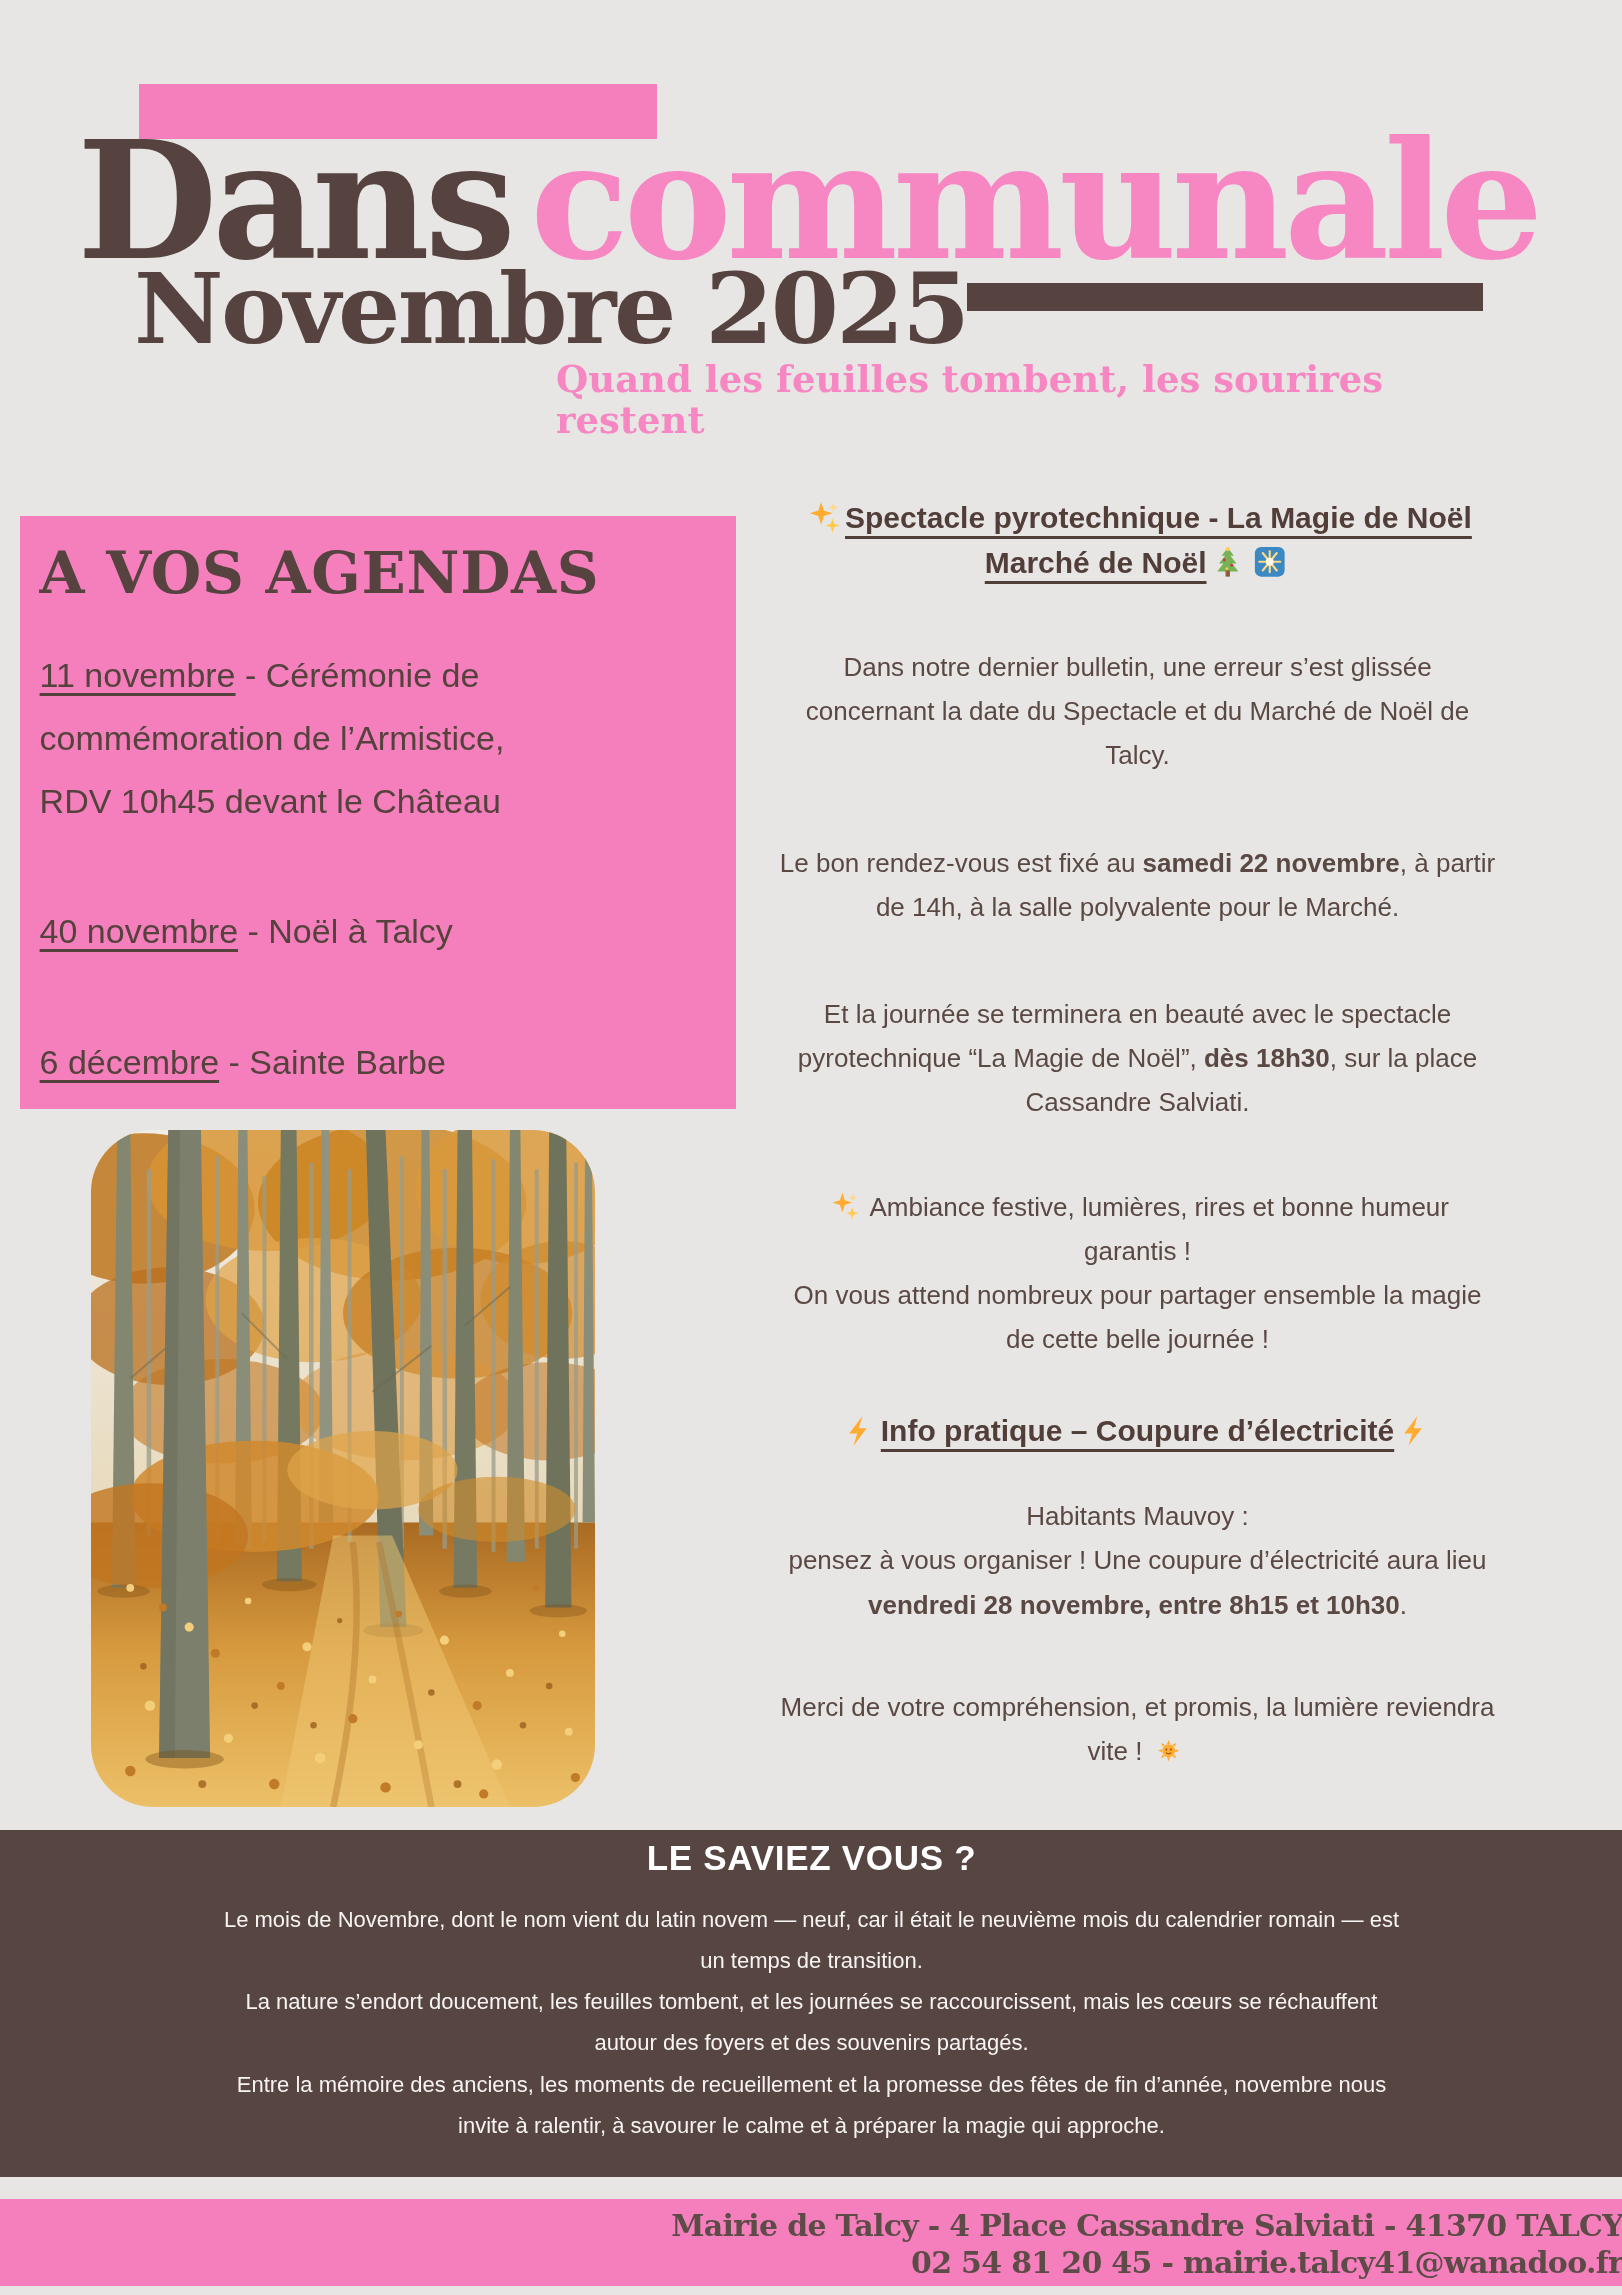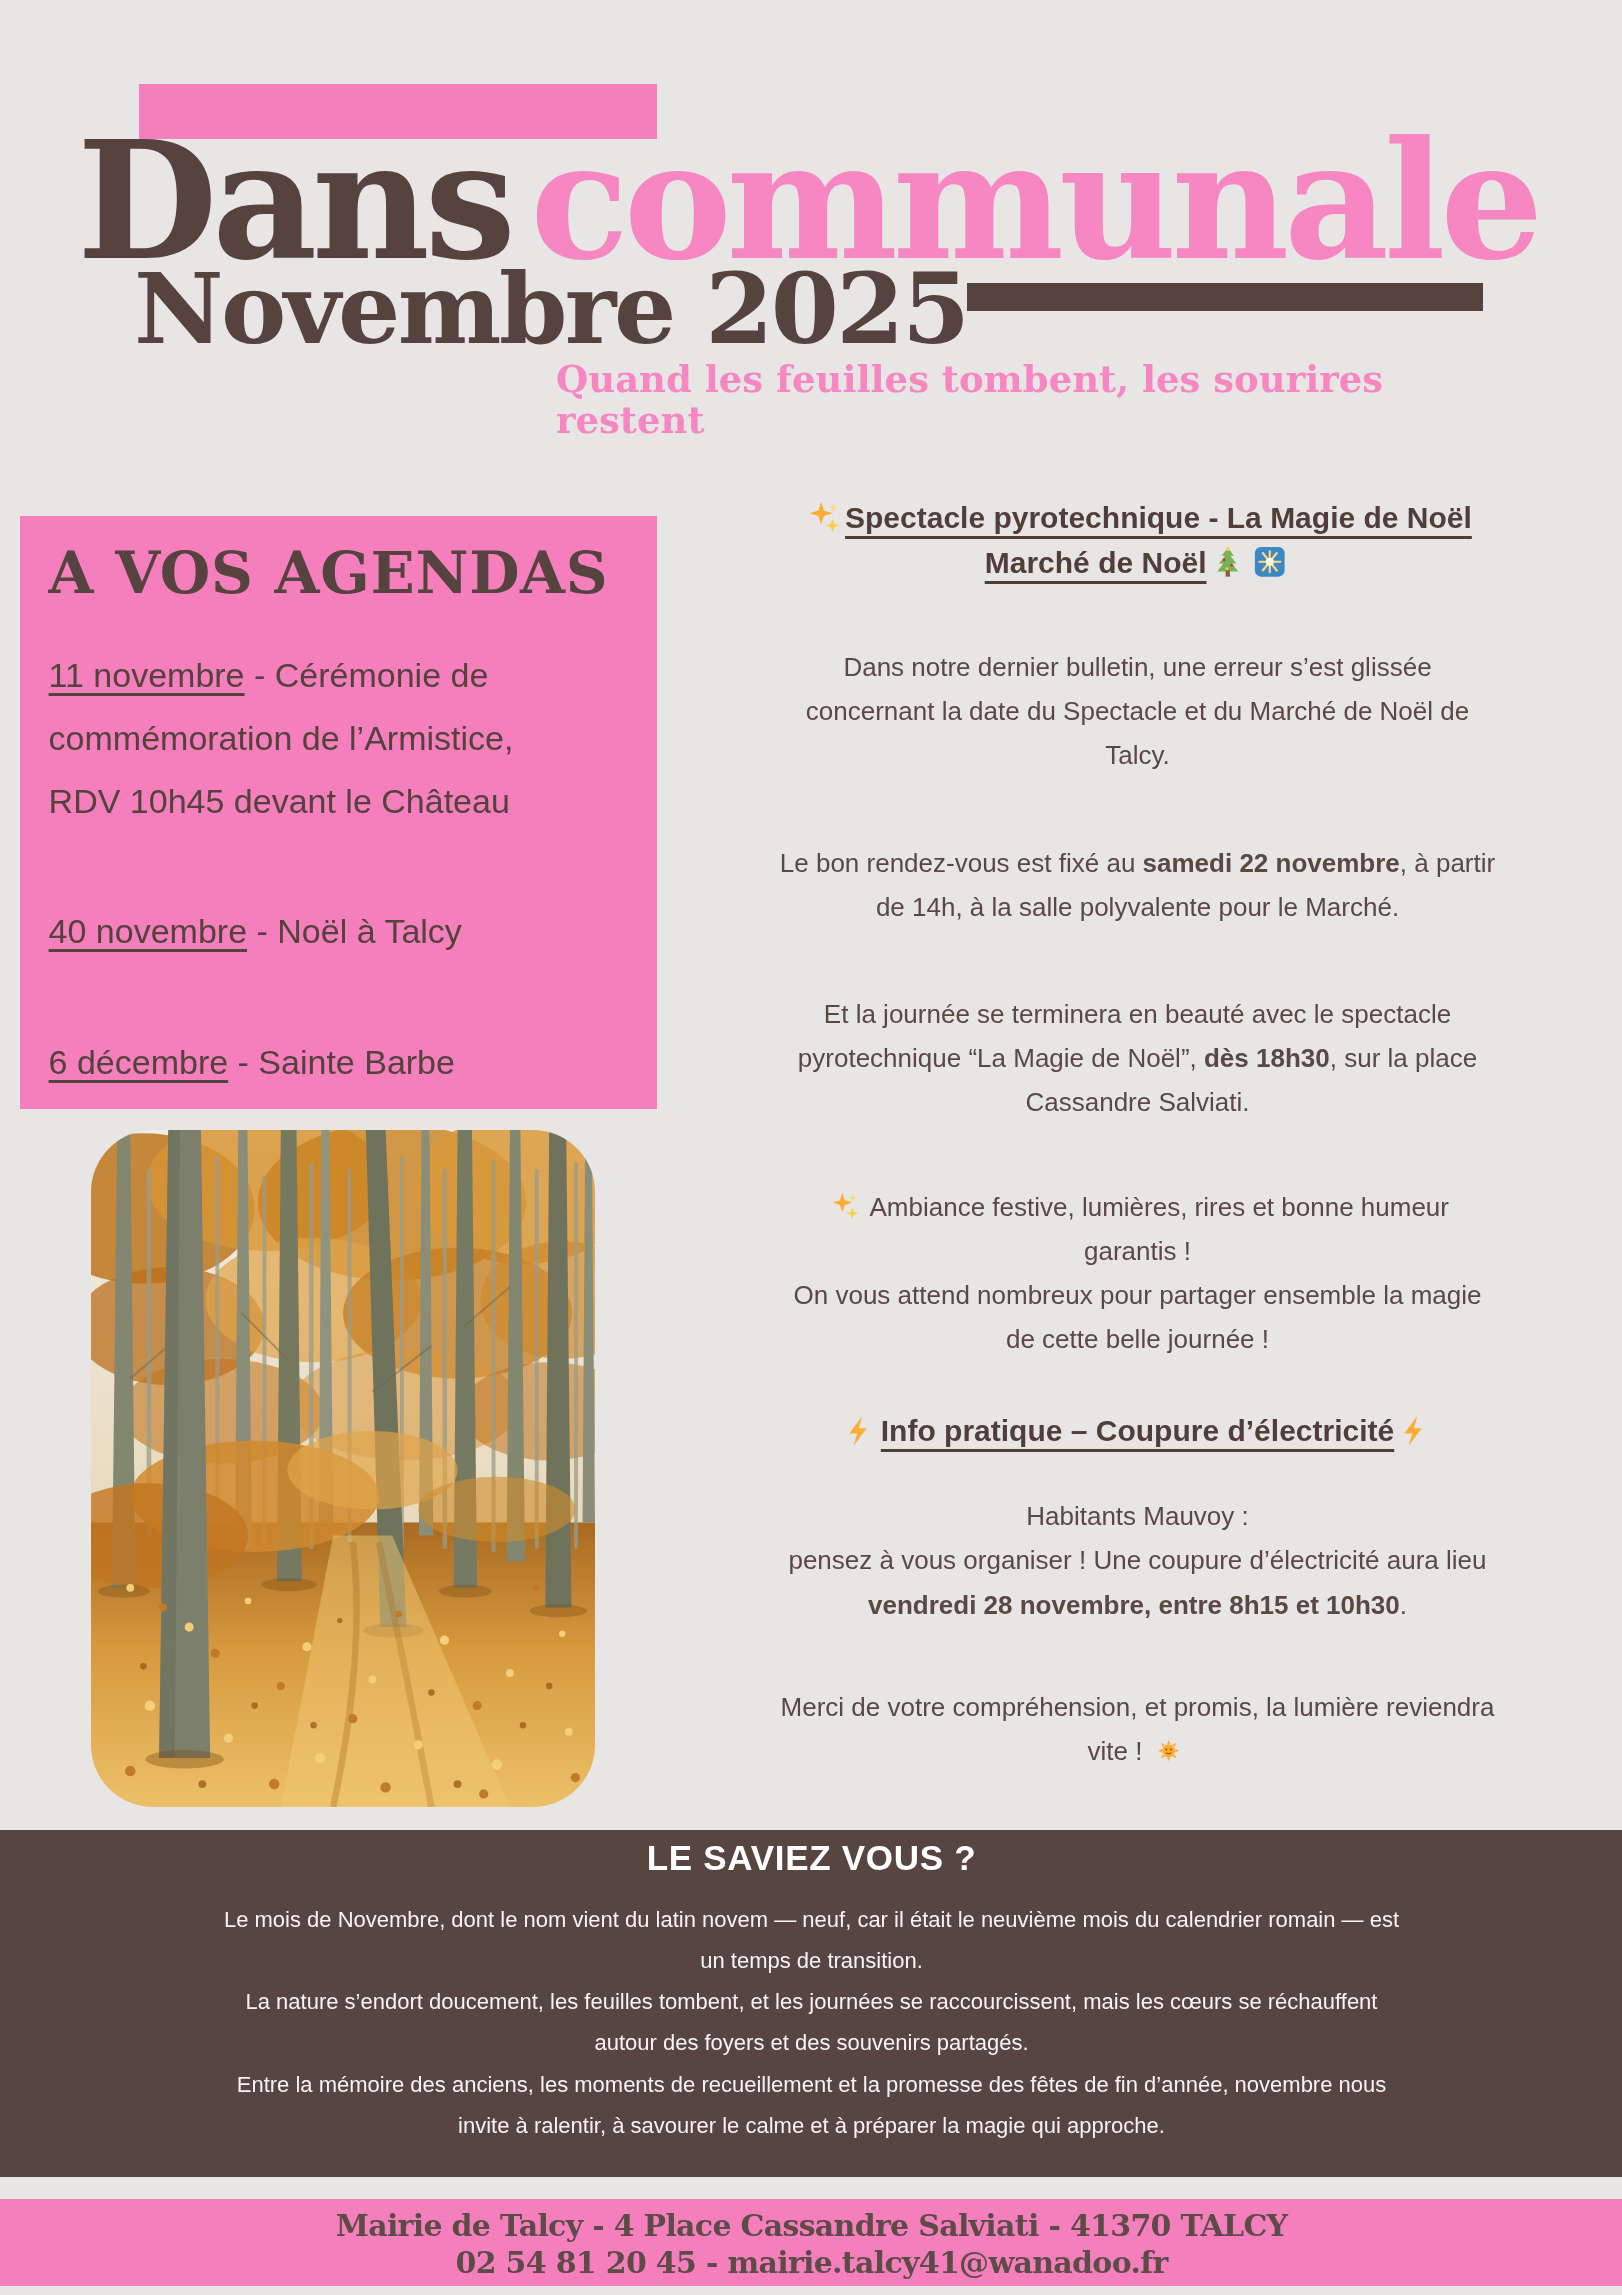--- a/index.html
+++ b/index.html
@@ -13,22 +13,22 @@
   
   .bar-top{position:absolute;left:139px;top:84px;width:518px;height:55px;background:var(--pink)}
   .title{position:absolute;left:77px;top:116px;font:700 162px/1.05 "DejaVu Serif",serif;letter-spacing:-5.2px;white-space:nowrap}
   .title .ti{color:var(--brown)}
   .title .tc{color:var(--pink_text);margin-left:19.6px}
   .issue-date{position:absolute;left:134px;top:260px;font:700 98px/1 "DejaVu Serif",serif;letter-spacing:-2.6px;color:var(--brown);white-space:nowrap}
   .bar-date{position:absolute;left:967px;top:283px;width:516px;height:27.5px;background:var(--brown)}
   .tagline{position:absolute;left:556px;top:359px;width:936px;text-align:left;
            font:700 37px/1.1 "DejaVu Serif",serif;color:var(--pink_text)}
   
-  .agenda{position:absolute;left:19.6px;top:516px;width:637px;height:593px;background:var(--pink);
-          padding:26px 29px 0 29px;overflow:hidden}
+  .agenda{position:absolute;left:19.6px;top:516px;width:716px;height:593px;background:var(--pink);
+          padding:26px 29px 0 20px;overflow:hidden}
   .agenda h2{font:700 58px/1.1 "DejaVu Serif",serif;color:var(--brown);letter-spacing:0.7px;margin-bottom:38px;white-space:nowrap}
   .ag-item{font-size:34px;line-height:1.85;color:#55423d;white-space:pre-line}
   .ag-item + .ag-item{margin-top:68px}
   .ag-item b{font-weight:400}
   .ag-item u{text-decoration:underline;text-decoration-thickness:3.3px;text-underline-offset:5.9px}
   
   .photo{position:absolute;left:91px;top:1130px;width:504px;height:677px;border-radius:62px;overflow:hidden}
   .photo svg{display:block;width:100%;height:100%}
   
   .rc{position:absolute;left:658px;top:495px;width:959px;text-align:center;font-size:26px;line-height:1.7}
@@ -47,21 +47,21 @@
   
   .emoji{display:inline-block;width:1.05em;height:1.05em;vertical-align:-0.16em;margin:0 5.2px}
   
   .facts{position:absolute;left:0;top:1830px;width:1623px;height:347px;background:var(--band_bg);
          color:var(--band_text);text-align:center;padding-top:3px}
   .facts h2{font:700 35px/1.4 "Liberation Sans",sans-serif;color:#ffffff;letter-spacing:0.7px}
   .facts p{font-size:22px;line-height:1.87;white-space:pre-line;margin-top:0}
   .facts .facts-body{margin-top:17px}
   
   .footer{position:absolute;left:0;top:2199px;width:1623px;height:87px;background:var(--pink);
-          text-align:center;padding-top:7.9px;color:var(--footer_text)}
+          text-align:right;padding-top:7.9px;color:var(--footer_text)}
   .footer p{font:700 30px/1.25 "DejaVu Serif",serif;letter-spacing:-0.7px}
 </style>
 </head>
 <body>
 
 <div class="page">
 
   <header>
     <div class="bar-top"></div>
     <h1 class="title"><span class="ti">Dans</span><span class="tc">communale</span></h1>

